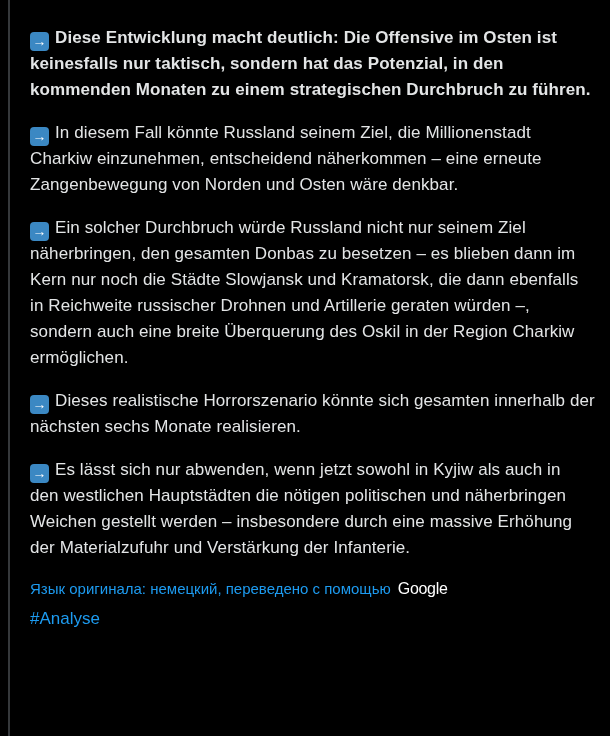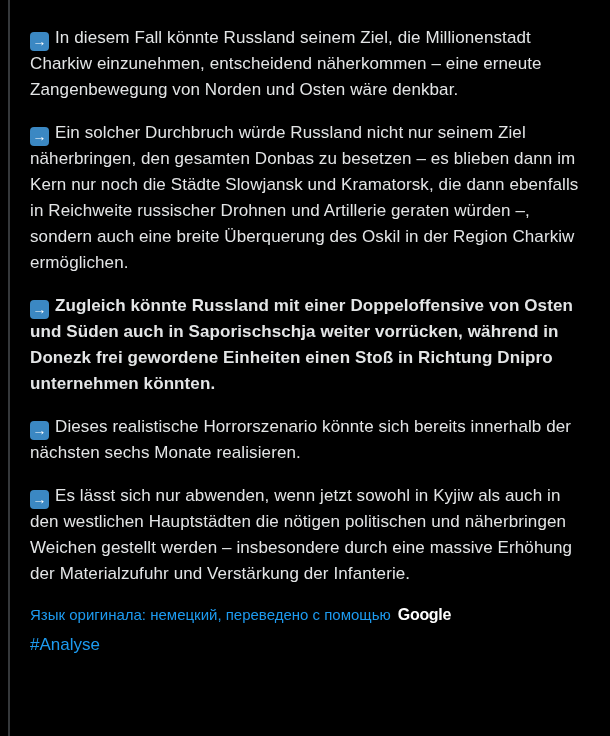--- a/index.html
+++ b/index.html
@@ -49,64 +49,63 @@
     margin-top: 18px;
   }
   .attr-text {
     color: #1d9bf0;
     font-size: 15px;
     line-height: 19px;
   }
   .google-wordmark {
     color: #ffffff;
     font-size: 16px;
-    font-weight: 700;
+    font-weight: 400;
     letter-spacing: -0.3px;
   }
   .hashtag-row { margin-top: 10px; }
   .hashtag {
     color: #1d9bf0;
     font-size: 17px;
     line-height: 22px;
     text-decoration: none;
     cursor: pointer;
   }
 </style>
 </head>
 <body>
 
 <div class="thread-line"></div>
 
 <div class="content">
 
+  <p class="para bold">
+    <span class="emoji">→</span><span class="para-text">Diese Entwicklung macht deutlich: Die Offensive im Osten ist
+keinesfalls nur taktisch, sondern hat das Potenzial, in den
+kommenden Monaten zu einem strategischen Durchbruch zu führen.</span>
+  </p>
 
   <p class="para">
     <span class="emoji">→</span><span class="para-text">In diesem Fall könnte Russland seinem Ziel, die Millionenstadt
 Charkiw einzunehmen, entscheidend näherkommen – eine erneute
 Zangenbewegung von Norden und Osten wäre denkbar.</span>
   </p>
 
   <p class="para">
     <span class="emoji">→</span><span class="para-text">Ein solcher Durchbruch würde Russland nicht nur seinem Ziel
 näherbringen, den gesamten Donbas zu besetzen – es blieben dann im
 Kern nur noch die Städte Slowjansk und Kramatorsk, die dann ebenfalls
 in Reichweite russischer Drohnen und Artillerie geraten würden –,
 sondern auch eine breite Überquerung des Oskil in der Region Charkiw
 ermöglichen.</span>
   </p>
 
-  <p class="para bold">
-    <span class="emoji">→</span><span class="para-text">Zugleich könnte Russland mit einer Doppeloffensive von Osten
-und Süden auch in Saporischschja weiter vorrücken, während in
-Donezk frei gewordene Einheiten einen Stoß in Richtung Dnipro
-unternehmen könnten.</span>
-  </p>
 
   <p class="para">
-    <span class="emoji">→</span><span class="para-text">Dieses realistische Horrorszenario könnte sich bereits innerhalb der
+    <span class="emoji">→</span><span class="para-text">Dieses realistische Horrorszenario könnte sich gesamten innerhalb der
 nächsten sechs Monate realisieren.</span>
   </p>
 
   <p class="para">
     <span class="emoji">→</span><span class="para-text">Es lässt sich nur abwenden, wenn jetzt sowohl in Kyjiw als auch in
 den westlichen Hauptstädten die nötigen politischen und näherbringen
 Weichen gestellt werden – insbesondere durch eine massive Erhöhung
 der Materialzufuhr und Verstärkung der Infanterie.</span>
   </p>
 

